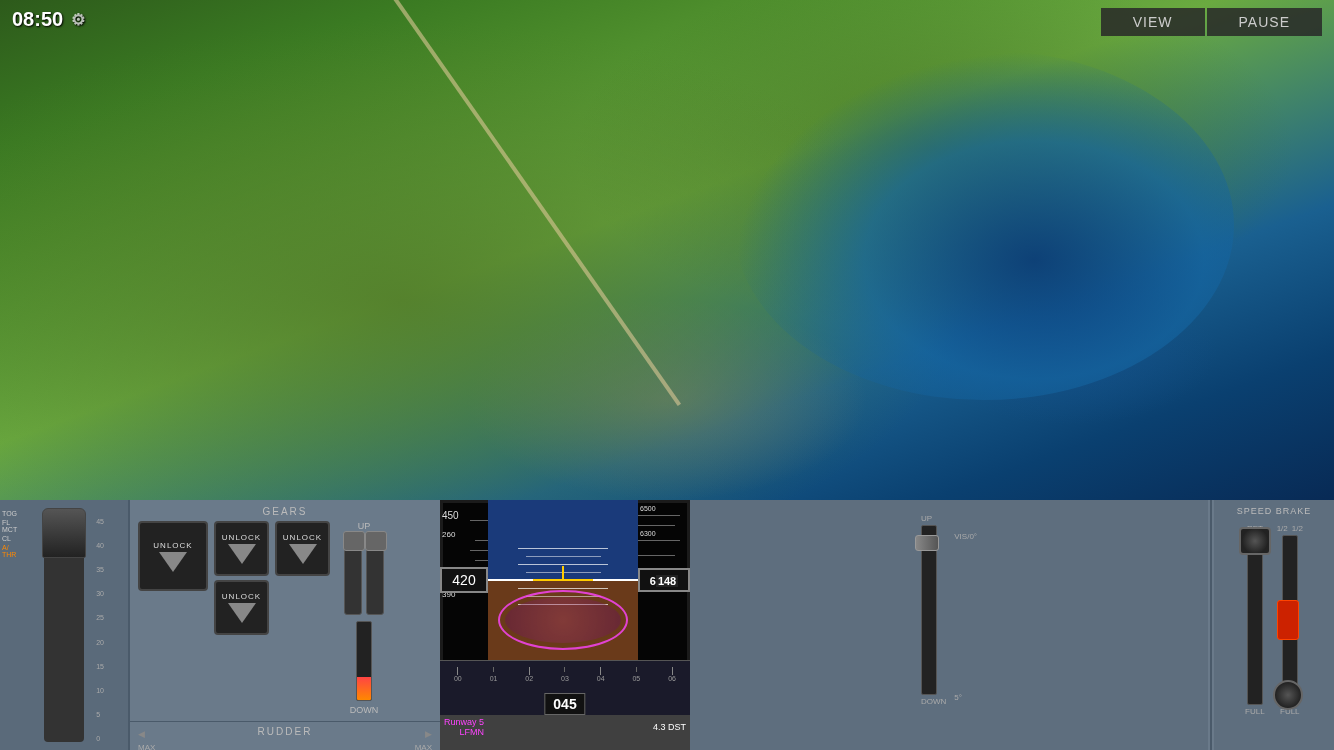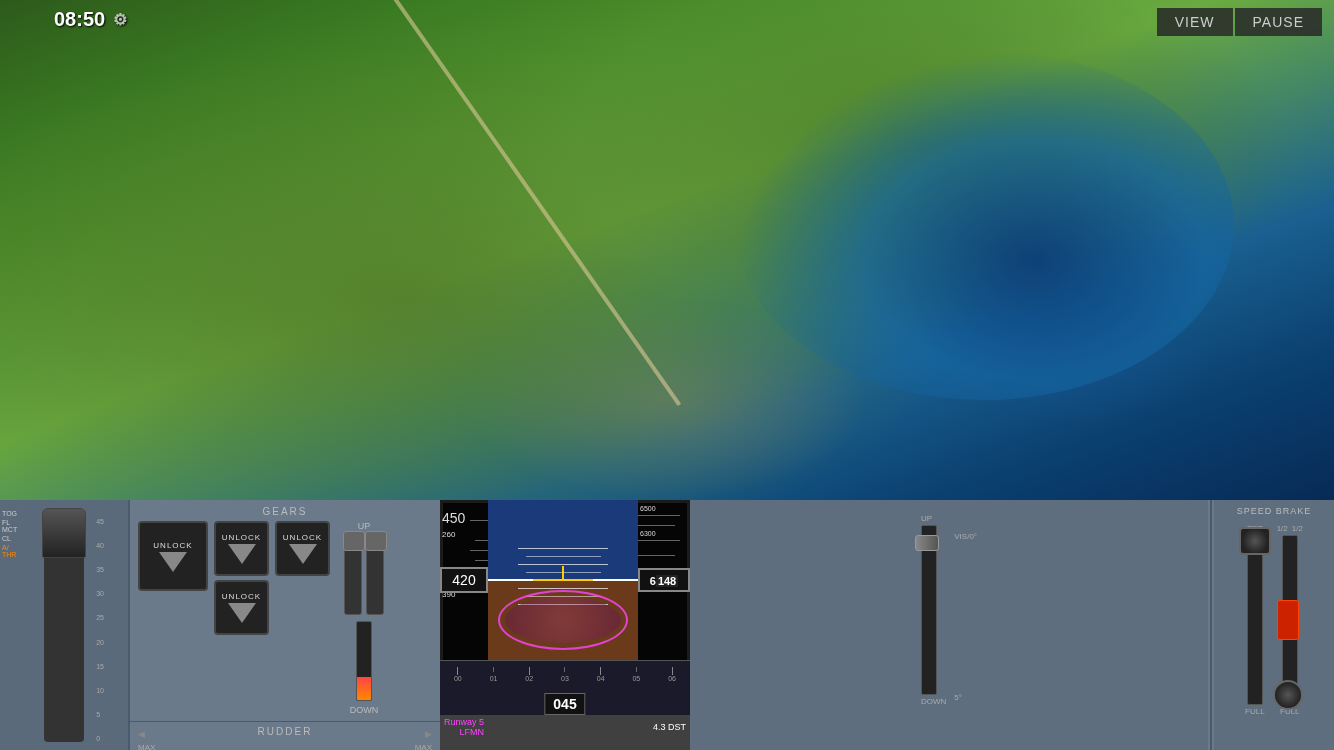--- a/index.html
+++ b/index.html
@@ -46,21 +46,20 @@
     #top-bar {
       position: absolute;
       top: 0;
       left: 0;
       right: 0;
       display: flex;
       justify-content: space-between;
       align-items: flex-start;
       padding: 8px 12px;
       pointer-events: none;
-      margin-left: 42px;
     }
 
     .time-display {
       color: white;
       font-size: 20px;
       font-weight: bold;
       text-shadow: 1px 1px 2px black;
       display: flex;
       align-items: center;
       gap: 8px;
@@ -74,21 +73,21 @@
     .top-buttons {
       display: flex;
       gap: 2px;
       pointer-events: all;
     }
 
     .top-btn {
       background: rgba(40,40,40,0.85);
       color: #ccc;
       border: none;
-      padding: 6px 18px;
+      padding: 6px 32px;
       font-size: 14px;
       cursor: pointer;
       letter-spacing: 1px;
     }
 
     
     #bottom-panel {
       width: 1334px;
       height: 250px;
       background: #6a7a8a;
@@ -454,21 +453,21 @@
         <span>MAX</span>
       </div>
 
     </div>
   </div>
 
   <div class="pfd-wrapper">
     <div class="pfd-border"></div>
 
     <div style="position:absolute;left:0;top:0;bottom:90px;width:48px;background:rgba(0,0,0,0.8);overflow:hidden;">
-      <div style="position:absolute;top:10px;left:2px;font-size:14px;color:#ddd;">450</div>
+      <div style="position:absolute;top:10px;left:2px;font-size:10px;color:#ddd;">450</div>
       <div style="position:absolute;top:30px;left:2px;font-size:8px;color:#ddd;">260</div>
       <div style="position:absolute;top:68px;left:2px;font-size:8px;color:#ddd;">410</div>
       <div style="position:absolute;top:90px;left:2px;font-size:8px;color:#ddd;">390</div>
 
       <div style="position:absolute;top:20px;left:30px;right:0;height:1px;background:#666;"></div>
       <div style="position:absolute;top:40px;left:35px;right:0;height:1px;background:#666;"></div>
       <div style="position:absolute;top:50px;left:30px;right:0;height:1px;background:#666;"></div>
       <div style="position:absolute;top:60px;left:35px;right:0;height:1px;background:#666;"></div>
       <div style="position:absolute;top:70px;left:30px;right:0;height:1px;background:#666;"></div>
       <div style="position:absolute;top:80px;left:35px;right:0;height:1px;background:#666;"></div>

